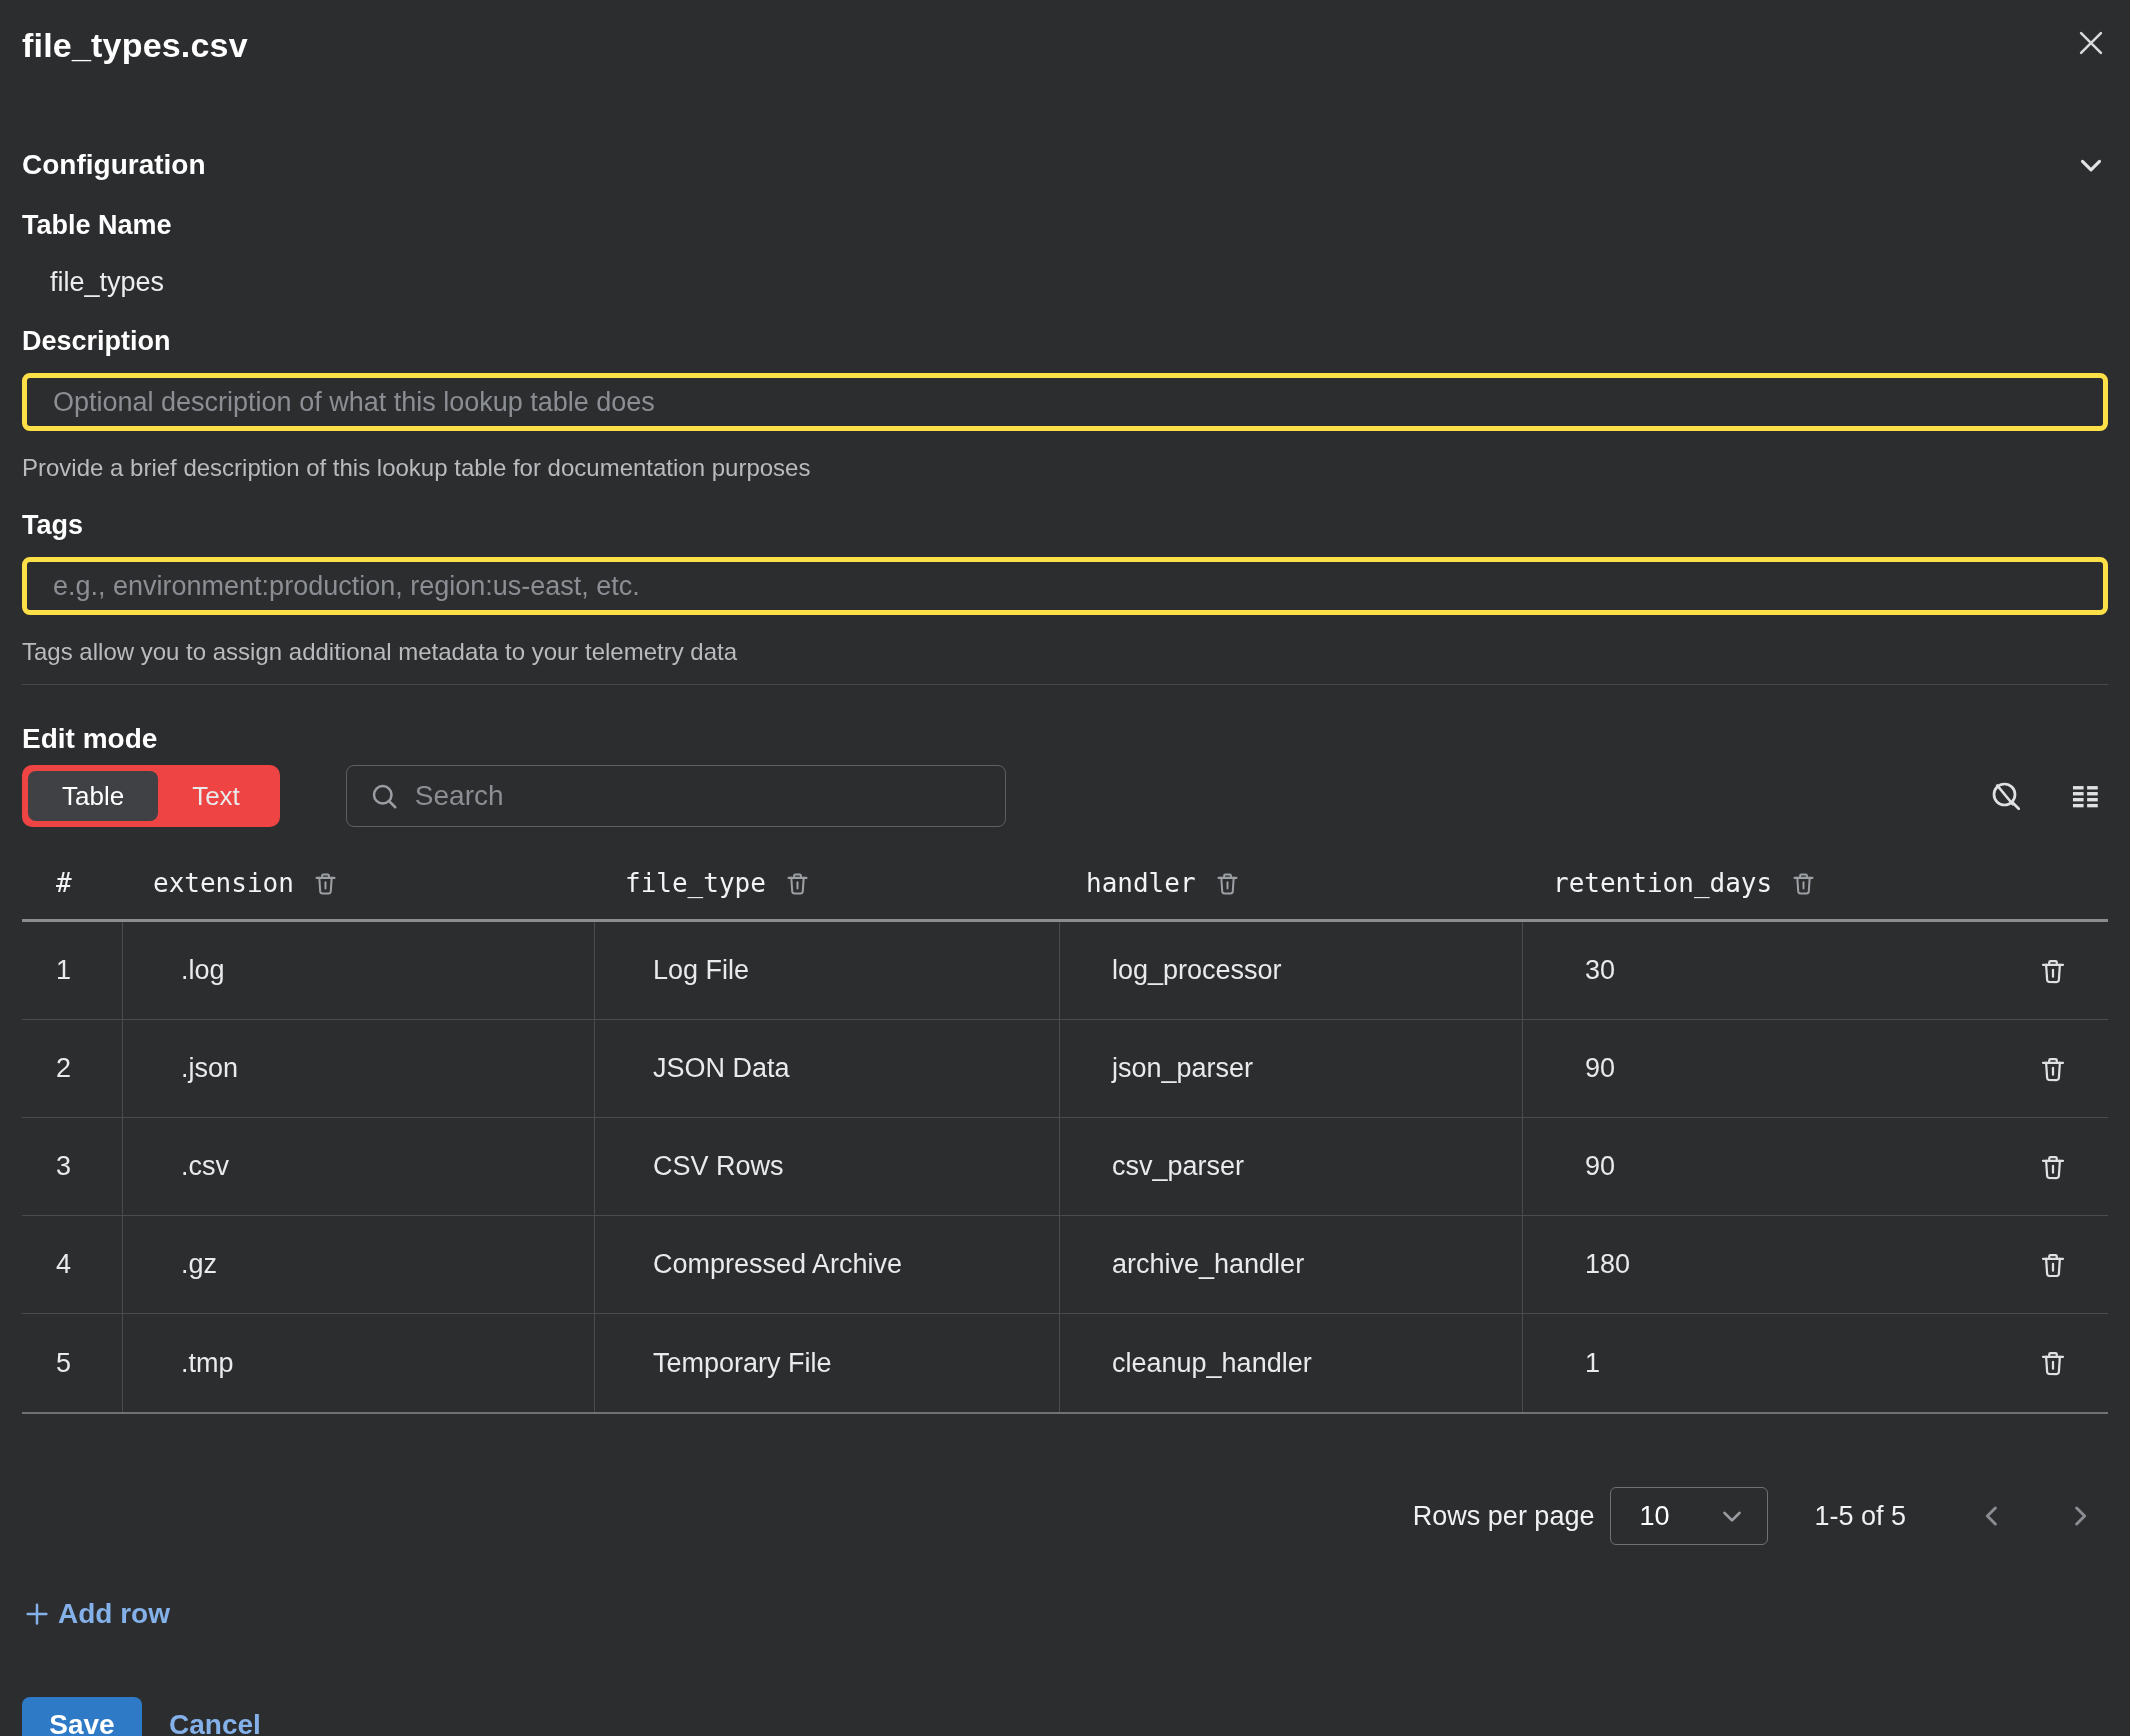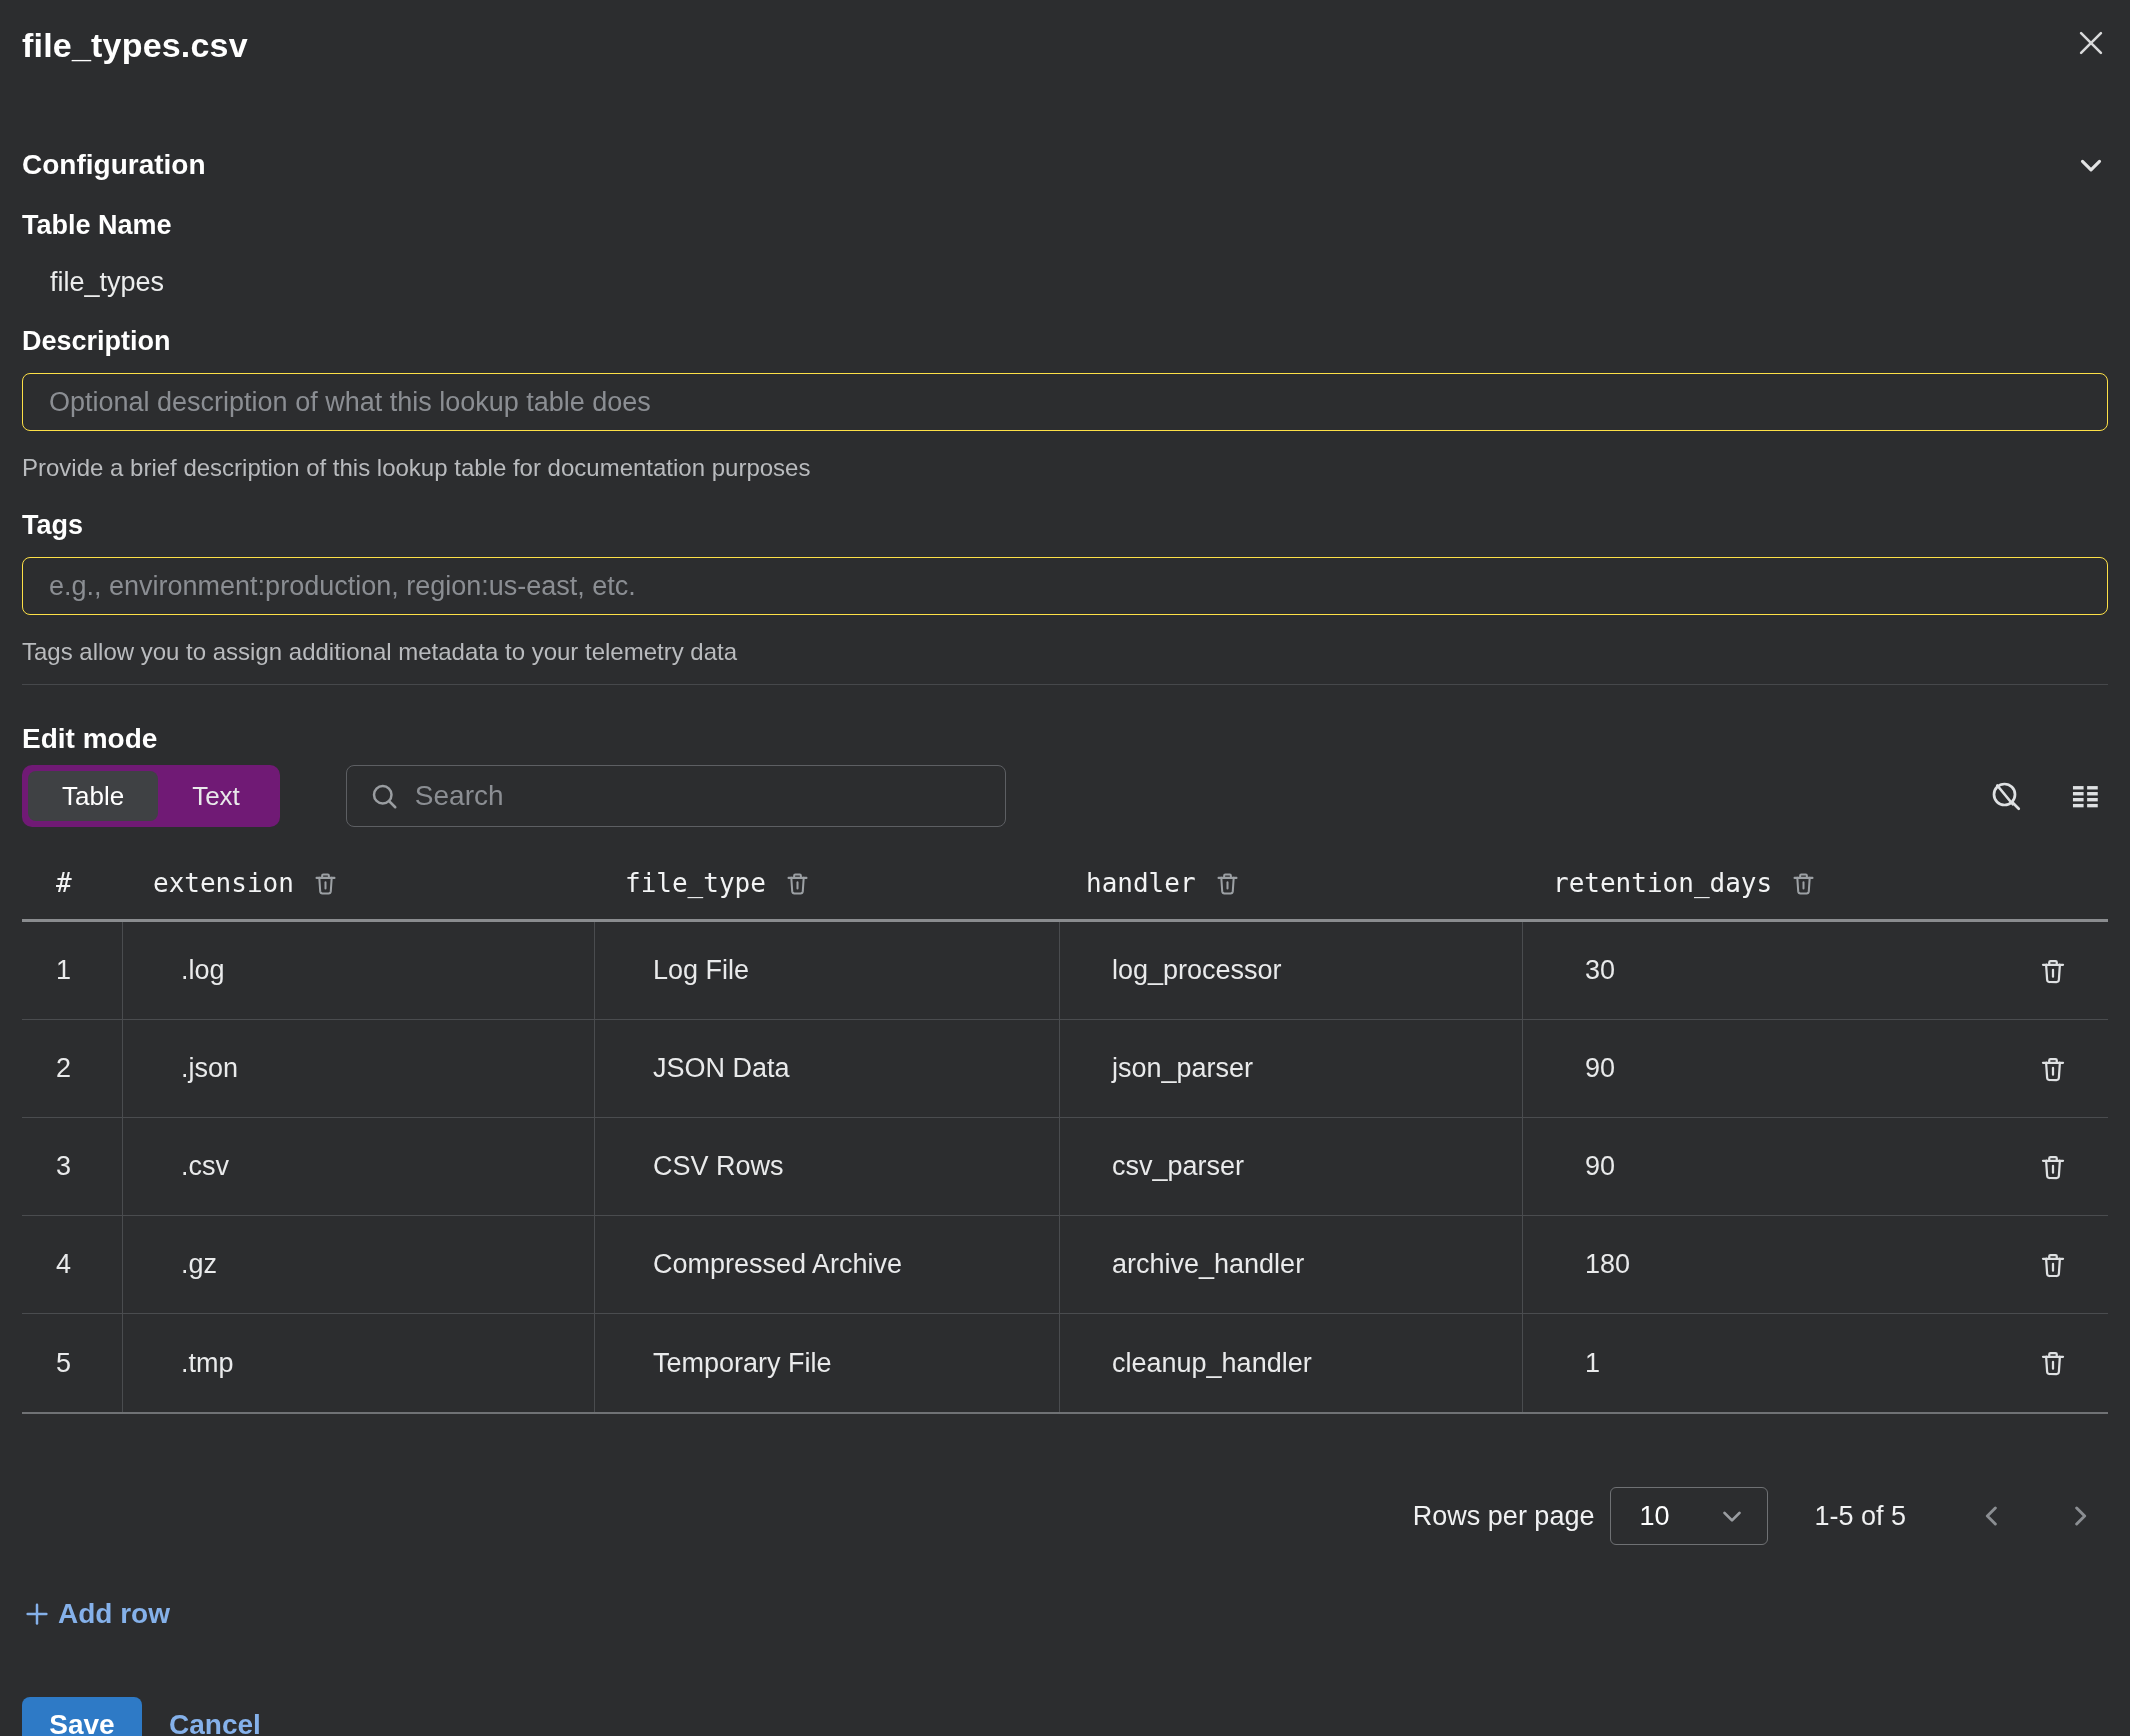--- a/index.html
+++ b/index.html
@@ -17,32 +17,32 @@
   .page-title { font-size:34px; font-weight:bold; letter-spacing:0.2px; }
   .icon-btn { background:none; border:none; cursor:pointer; display:inline-flex; align-items:center; justify-content:center; padding:0; }
 
   
   .config-row { margin-top:78px; display:flex; justify-content:space-between; align-items:center; }
   .section-title { font-size:28px; font-weight:bold; }
   .field-label { font-size:27px; font-weight:bold; margin-top:28px; }
   .table-name-value { font-size:27px; color:#eceded; margin-top:26px; margin-left:28px; }
   .text-input {
     margin-top:16px; width:100%; height:58px; background:transparent;
-    border:1px solid #fde047; border-radius:8px; padding:0 26px;
+    border:5px solid #fde047; border-radius:8px; padding:0 26px;
     font-size:27px; color:#eceded; font-family:"Liberation Sans", sans-serif;
   }
   .text-input::placeholder { color:#8b8e93; opacity:1; }
   .help-text { margin-top:23px; font-size:24px; color:#b9bbbe; }
 
   .divider { margin-top:18px; height:1px; background:#46484b; width:100%; }
 
   
   .editmode-label { margin-top:38px; font-size:28px; font-weight:bold; }
   .controls-row { margin-top:8px; display:flex; align-items:center; height:66px; }
-  .segmented { display:flex; align-items:center; background:#701a75; border-radius:10px; padding:6px; height:62px; }
+  .segmented { display:flex; align-items:center; background:#ef4444; border-radius:10px; padding:6px; height:62px; }
   .segment { border:none; cursor:pointer; background:transparent; color:#e8e9ea; font-size:26px; font-family:"Liberation Sans",sans-serif;
              height:50px; padding:0 34px; border-radius:8px; display:flex; align-items:center; }
   .segment.selected { background:#3f4144; color:#ffffff; }
   .search-box { margin-left:66px; width:660px; height:62px; border:1px solid #5d5f63; border-radius:8px;
                 display:flex; align-items:center; padding:0 22px; }
   .search-box input { flex:1; border:none; background:transparent; font-size:28px; color:#eceded;
                       font-family:"Liberation Sans",sans-serif; margin-left:16px; outline:none; }
   .search-box input::placeholder { color:#8b8e93; opacity:1; }
   .controls-spacer { flex:1; }
   .right-icons { display:flex; align-items:center; gap:44px; padding-right:6px; }

